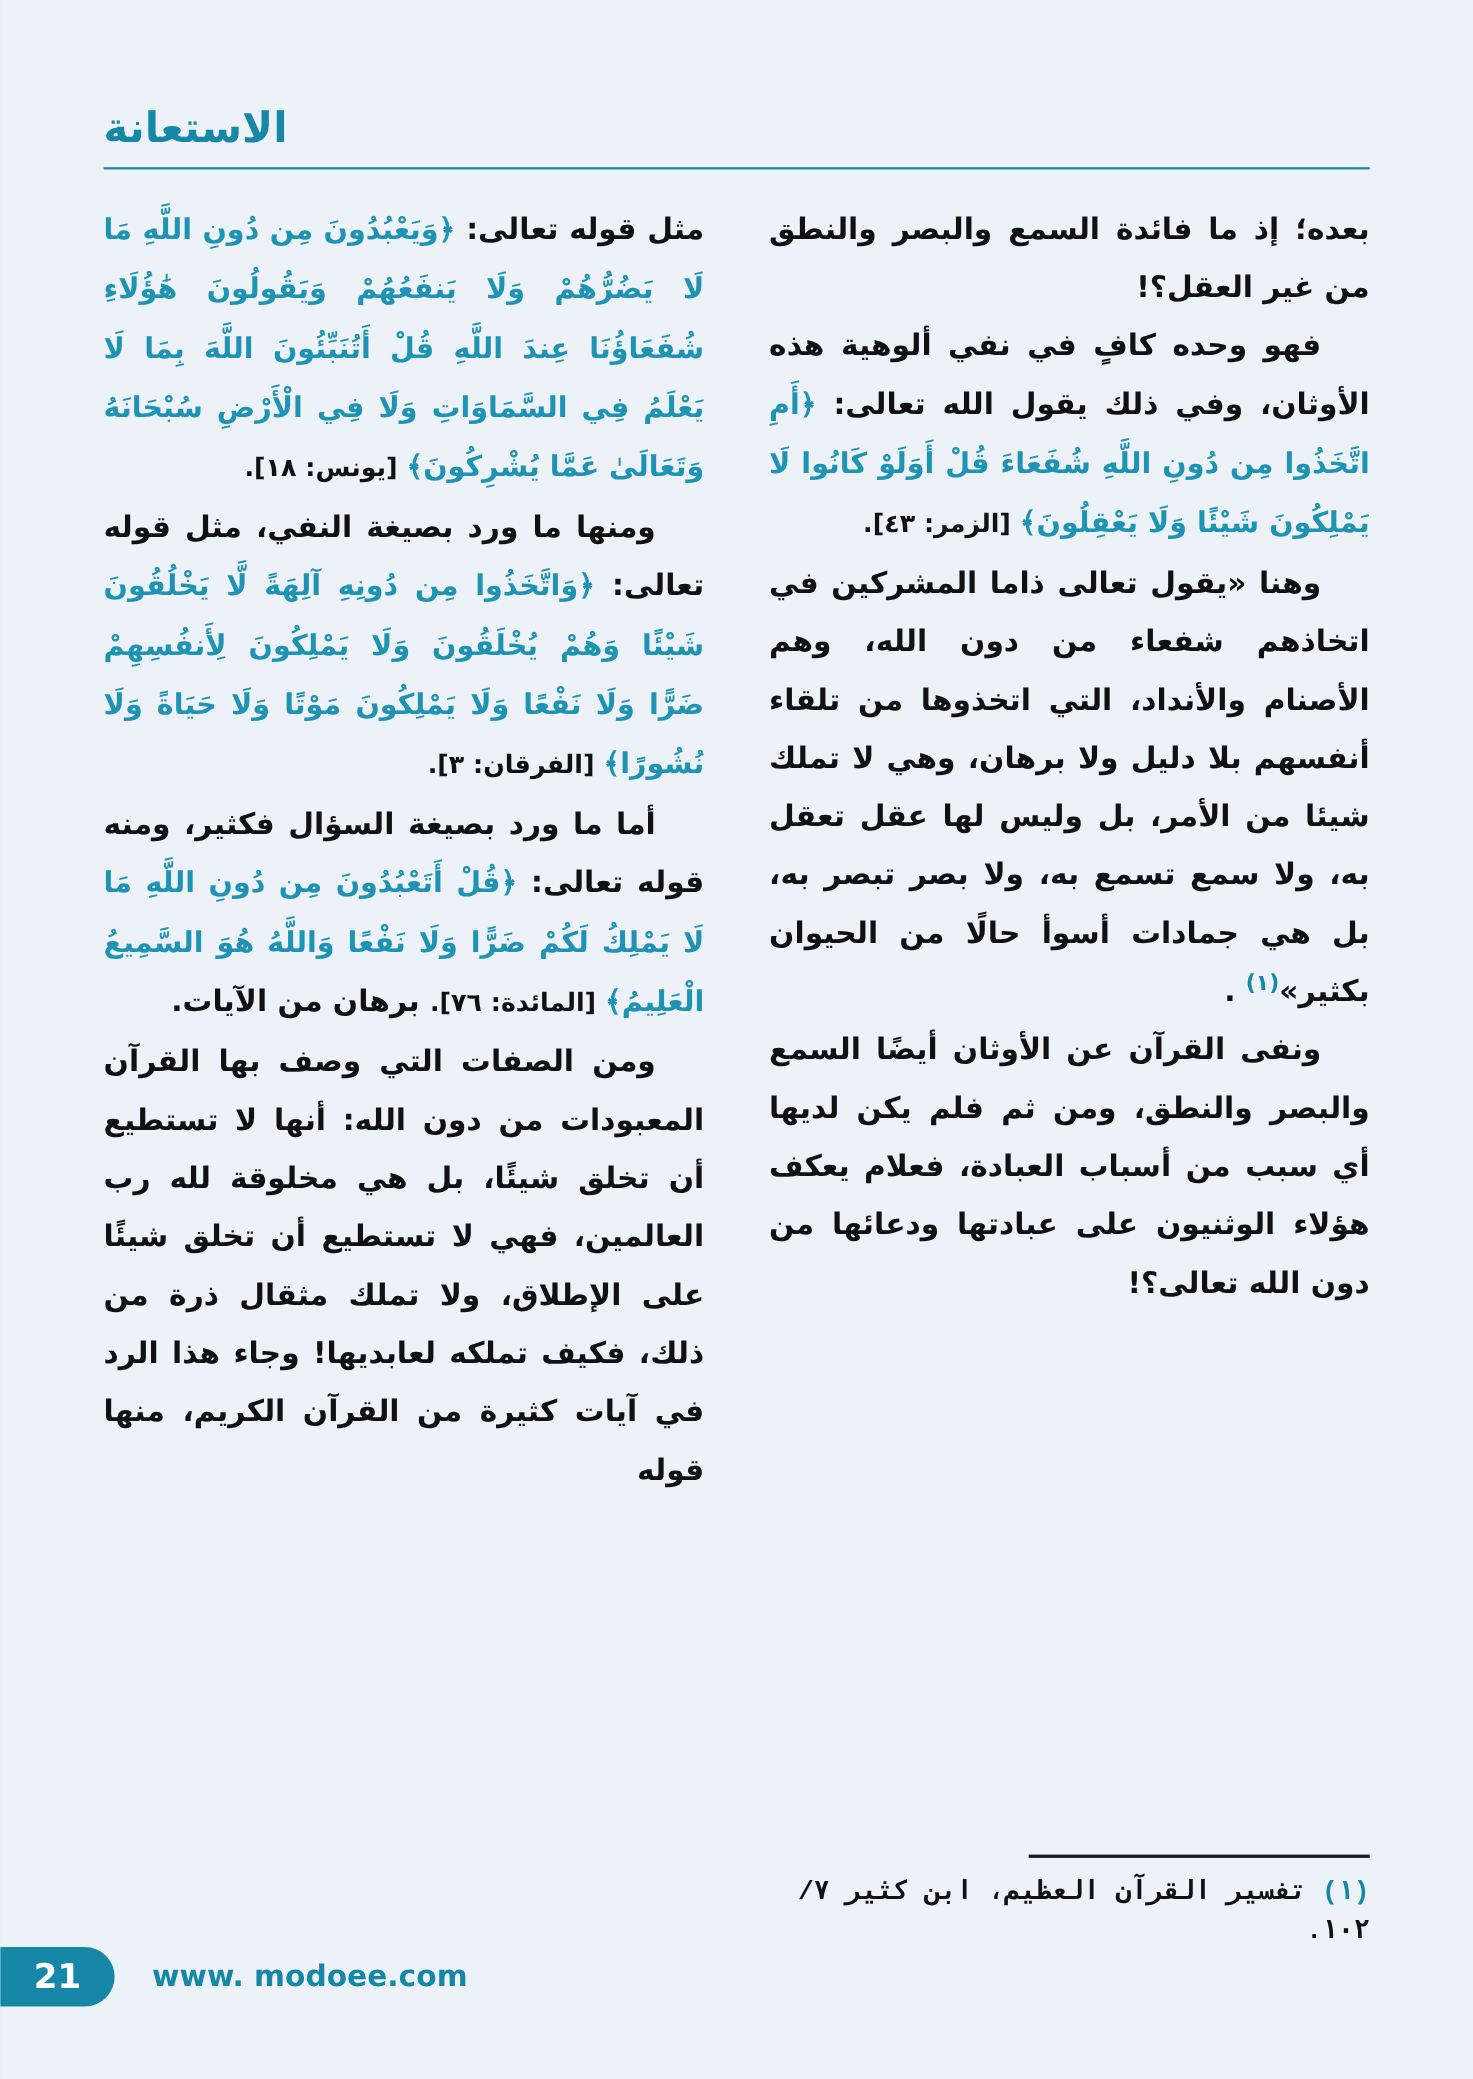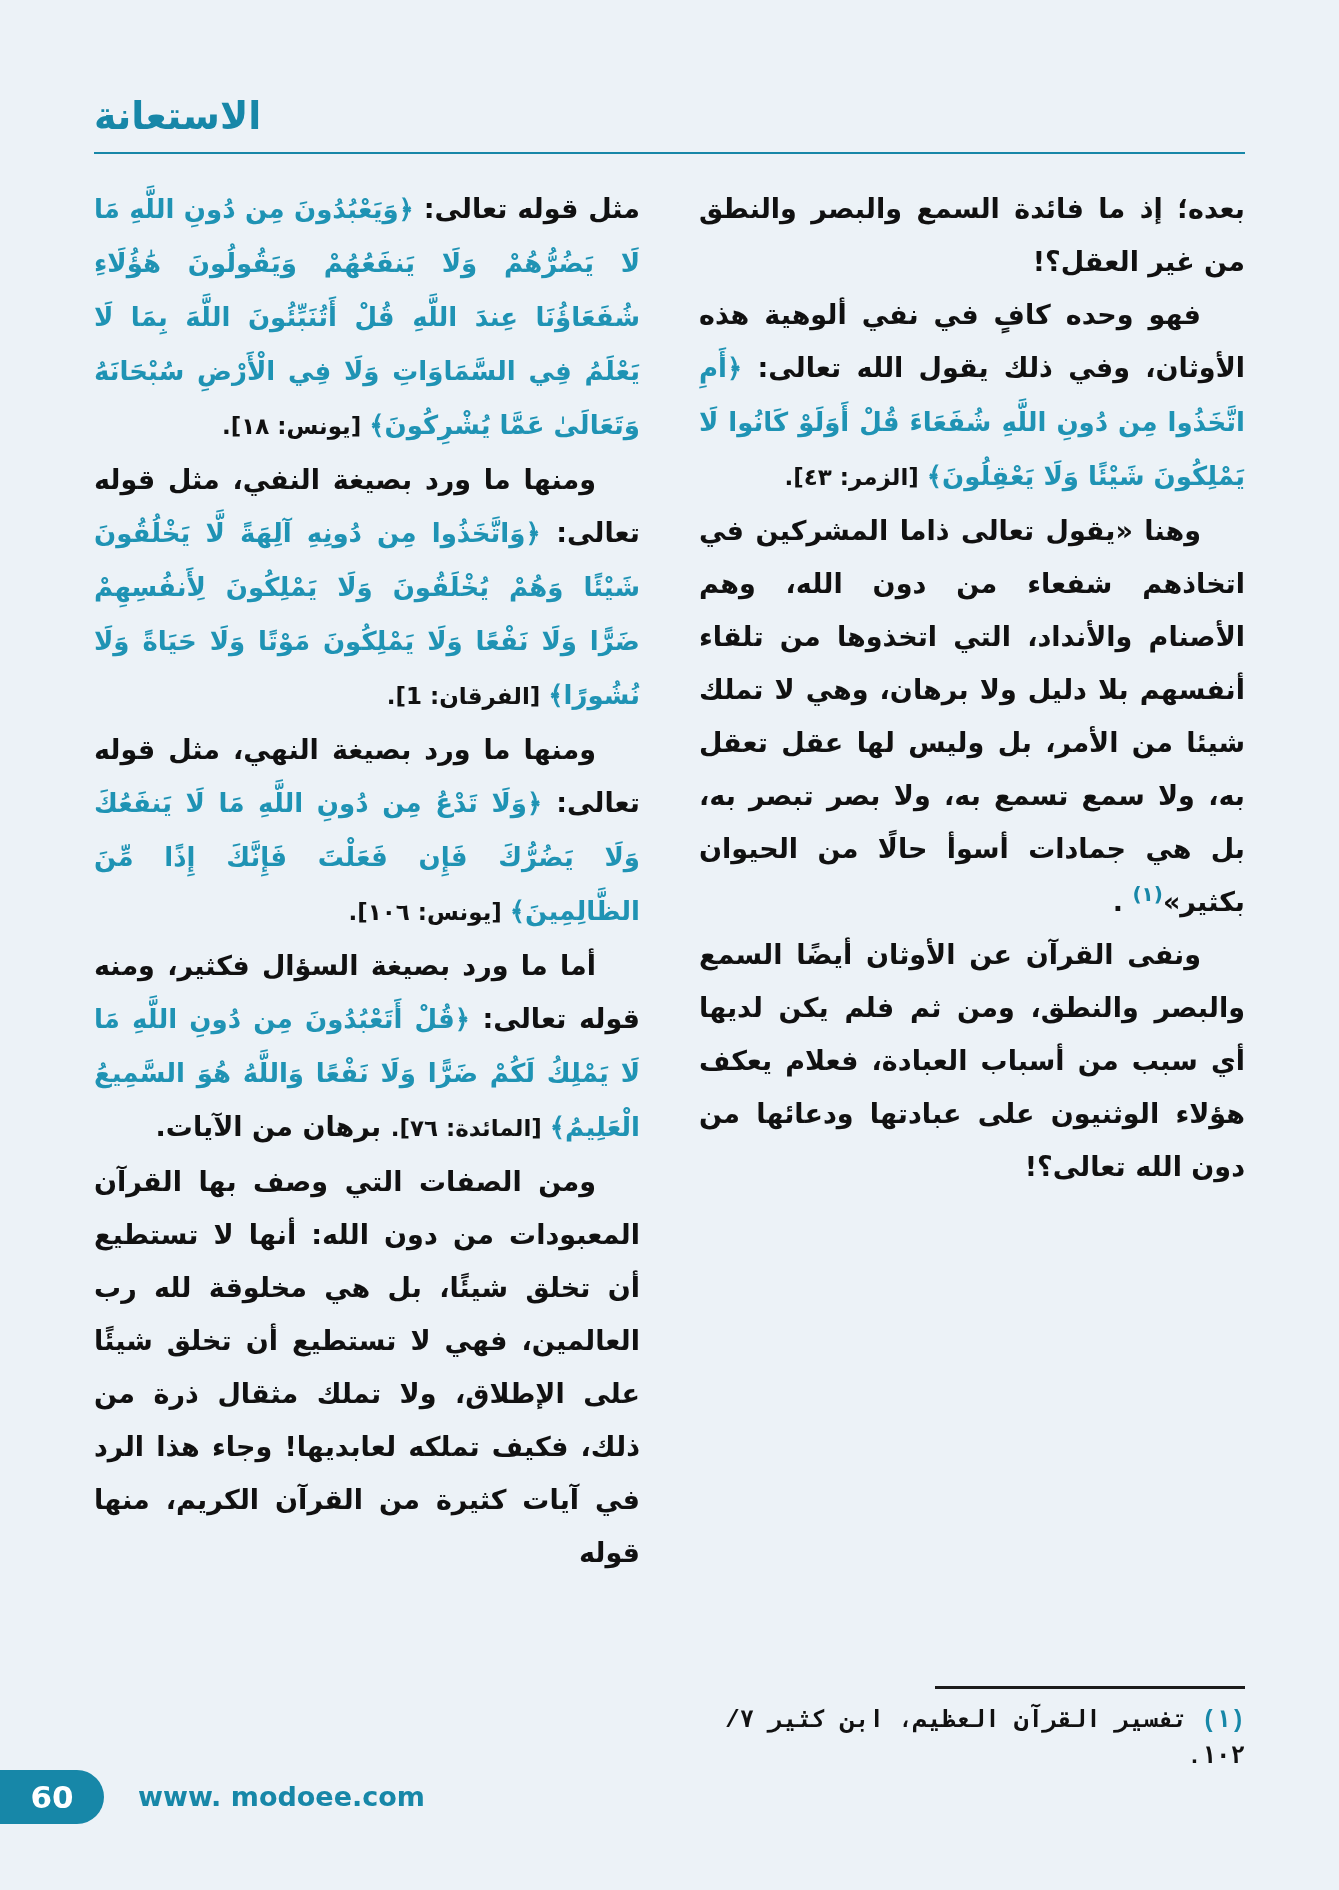--- a/index.html
+++ b/index.html
@@ -117,32 +117,31 @@
 
   <div class="columns">
     <div class="column" id="col-right">
         <p class="para"><span class="seg-n">بعده؛ إذ ما فائدة السمع والبصر والنطق من غير العقل؟!</span></p>
         <p class="para indent"><span class="seg-n">فهو وحده كافٍ في نفي ألوهية هذه الأوثان، وفي ذلك يقول الله تعالى: </span><span class="seg-q">﴿أَمِ اتَّخَذُوا مِن دُونِ اللَّهِ شُفَعَاءَ قُلْ أَوَلَوْ كَانُوا لَا يَمْلِكُونَ شَيْئًا وَلَا يَعْقِلُونَ﴾</span><span class="seg-r"> [الزمر: ٤٣].</span></p>
         <p class="para indent"><span class="seg-n">وهنا «يقول تعالى ذاما المشركين في اتخاذهم شفعاء من دون الله، وهم الأصنام والأنداد، التي اتخذوها من تلقاء أنفسهم بلا دليل ولا برهان، وهي لا تملك شيئا من الأمر، بل وليس لها عقل تعقل به، ولا سمع تسمع به، ولا بصر تبصر به، بل هي جمادات أسوأ حالًا من الحيوان بكثير»</span><span class="seg-f">(١)</span><span class="seg-n"> .</span></p>
         <p class="para indent"><span class="seg-n">ونفى القرآن عن الأوثان أيضًا السمع والبصر والنطق، ومن ثم فلم يكن لديها أي سبب من أسباب العبادة، فعلام يعكف هؤلاء الوثنيون على عبادتها ودعائها من دون الله تعالى؟!</span></p>
       </div>
     <div class="column" id="col-left">
         <p class="para"><span class="seg-n">مثل قوله تعالى: </span><span class="seg-q">﴿وَيَعْبُدُونَ مِن دُونِ اللَّهِ مَا لَا يَضُرُّهُمْ وَلَا يَنفَعُهُمْ وَيَقُولُونَ هَٰؤُلَاءِ شُفَعَاؤُنَا عِندَ اللَّهِ قُلْ أَتُنَبِّئُونَ اللَّهَ بِمَا لَا يَعْلَمُ فِي السَّمَاوَاتِ وَلَا فِي الْأَرْضِ سُبْحَانَهُ وَتَعَالَىٰ عَمَّا يُشْرِكُونَ﴾</span><span class="seg-r"> [يونس: ١٨].</span></p>
-        <p class="para indent"><span class="seg-n">ومنها ما ورد بصيغة النفي، مثل قوله تعالى: </span><span class="seg-q">﴿وَاتَّخَذُوا مِن دُونِهِ آلِهَةً لَّا يَخْلُقُونَ شَيْئًا وَهُمْ يُخْلَقُونَ وَلَا يَمْلِكُونَ لِأَنفُسِهِمْ ضَرًّا وَلَا نَفْعًا وَلَا يَمْلِكُونَ مَوْتًا وَلَا حَيَاةً وَلَا نُشُورًا﴾</span><span class="seg-r"> [الفرقان: 1].</span></p>
-        <p class="para indent"><span class="seg-n">ومنها ما ورد بصيغة النهي، مثل قوله تعالى: </span><span class="seg-q">﴿وَلَا تَدْعُ مِن دُونِ اللَّهِ مَا لَا يَنفَعُكَ وَلَا يَضُرُّكَ فَإِن فَعَلْتَ فَإِنَّكَ إِذًا مِّنَ الظَّالِمِينَ﴾</span><span class="seg-r"> [يونس: ١٠٦].</span></p>
+        <p class="para indent"><span class="seg-n">ومنها ما ورد بصيغة النفي، مثل قوله تعالى: </span><span class="seg-q">﴿وَاتَّخَذُوا مِن دُونِهِ آلِهَةً لَّا يَخْلُقُونَ شَيْئًا وَهُمْ يُخْلَقُونَ وَلَا يَمْلِكُونَ لِأَنفُسِهِمْ ضَرًّا وَلَا نَفْعًا وَلَا يَمْلِكُونَ مَوْتًا وَلَا حَيَاةً وَلَا نُشُورًا﴾</span><span class="seg-r"> [الفرقان: ٣].</span></p>
         <p class="para indent"><span class="seg-n">أما ما ورد بصيغة السؤال فكثير، ومنه قوله تعالى: </span><span class="seg-q">﴿قُلْ أَتَعْبُدُونَ مِن دُونِ اللَّهِ مَا لَا يَمْلِكُ لَكُمْ ضَرًّا وَلَا نَفْعًا وَاللَّهُ هُوَ السَّمِيعُ الْعَلِيمُ﴾</span><span class="seg-r"> [المائدة: ٧٦].</span><span class="seg-n"> برهان من الآيات.</span></p>
         <p class="para indent"><span class="seg-n">ومن الصفات التي وصف بها القرآن المعبودات من دون الله: أنها لا تستطيع أن تخلق شيئًا، بل هي مخلوقة لله رب العالمين، فهي لا تستطيع أن تخلق شيئًا على الإطلاق، ولا تملك مثقال ذرة من ذلك، فكيف تملكه لعابديها! وجاء هذا الرد في آيات كثيرة من القرآن الكريم، منها قوله</span></p>
       </div>
   </div>
 
   <div class="footnote-area">
     <div class="footnote-rule"></div>
     <div class="footnote">
       <span class="fn-marker">(١)</span><span class="fn-text"> تفسير القرآن العظيم، ابن كثير ٧/ ١٠٢.</span>
     </div>
   </div>
 
   <div class="page-number-tab">
-    <span>60</span>
+    <span>21</span>
   </div>
   <div class="website">www. modoee.com</div>
 
 </div>
 
 </body></html>

